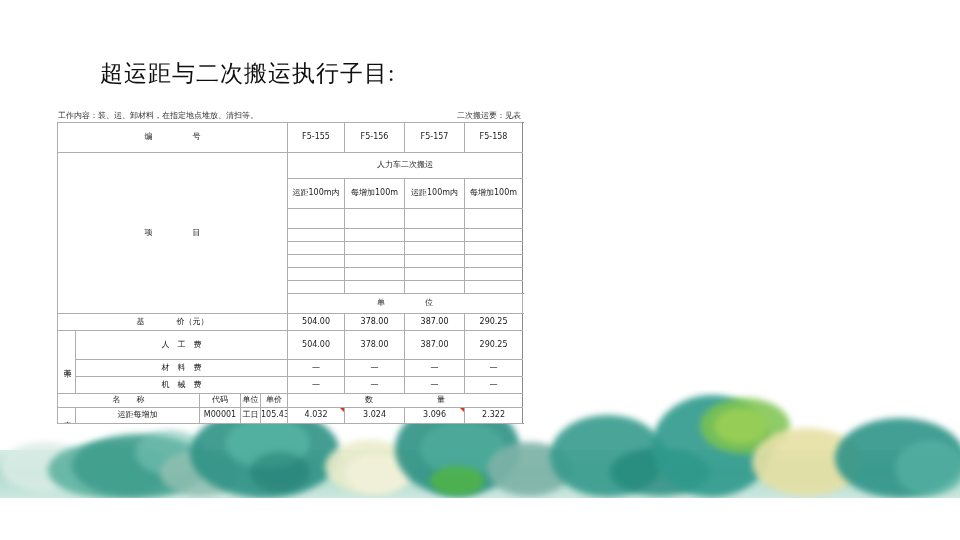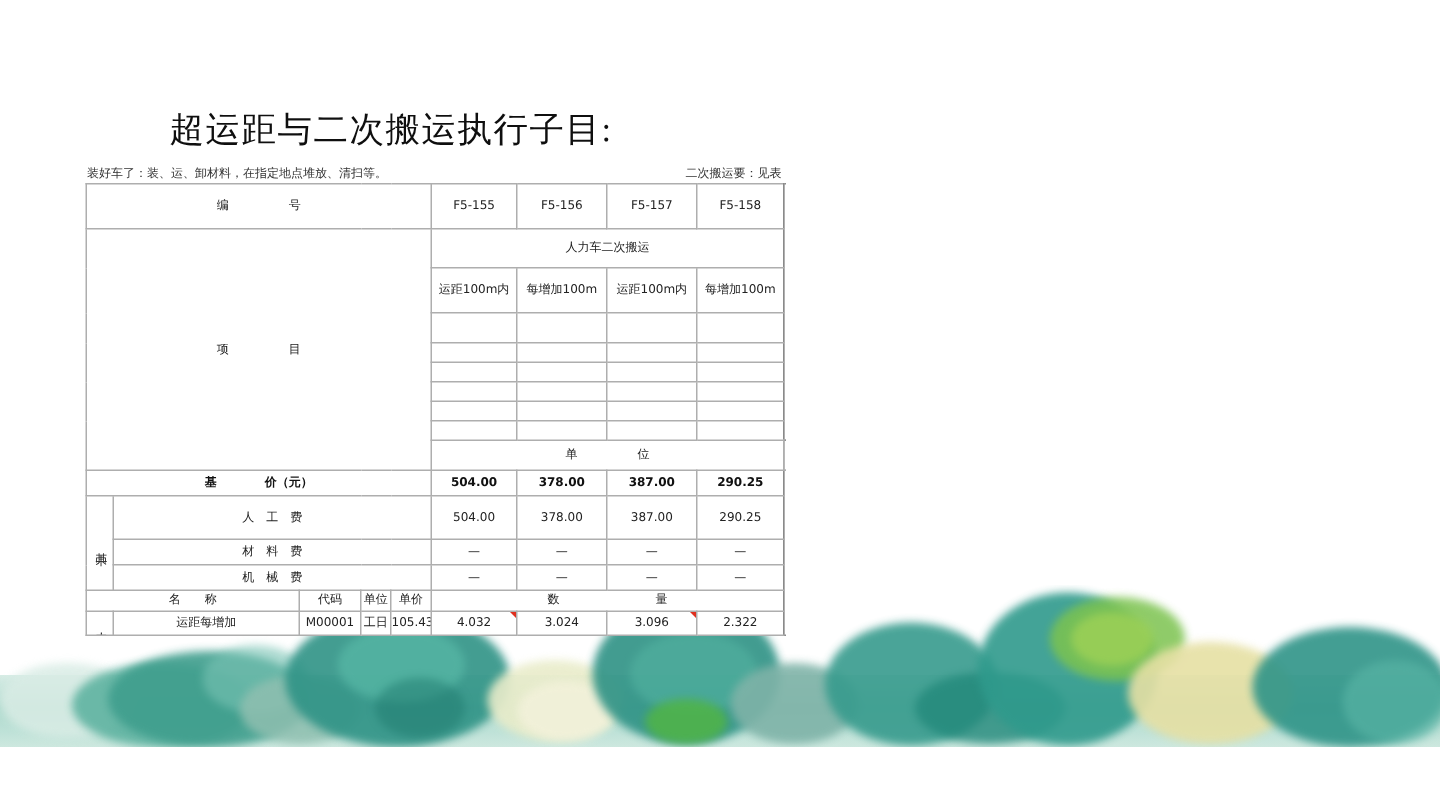--- a/index.html
+++ b/index.html
@@ -1,39 +1,39 @@
 <!DOCTYPE html>
 <html><head>
 <meta charset="utf-8">
 <style>
   html,body{margin:0;padding:0;background:#fff;}
   .slide{position:relative;width:960px;height:540px;background:#fff;overflow:hidden;
          font-family:"Liberation Serif","DejaVu Serif",serif;}
 
   
-  .title{position:absolute;left:100px;top:58px;margin:13px;font-size:23px;font-weight:normal;
+  .title{position:absolute;left:100px;top:58px;margin:0;font-size:23px;font-weight:normal;
          color:#0f0f0f;letter-spacing:1px;z-index:3;}
 
   
   .bodytext{position:absolute;left:543px;top:144px;width:402px;margin:0;font-size:22px;
             line-height:28px;letter-spacing:2.5px;color:#101010;white-space:pre-line;
             text-indent:2em;z-index:3;}
 
   
   .tablewrap{position:absolute;left:57px;top:106px;width:465px;background:#fff;z-index:2;
              font-family:"DejaVu Sans","Liberation Sans",sans-serif;}
   .caption{display:flex;justify-content:space-between;align-items:flex-end;height:15px;
            font-size:8px;color:#333;font-family:"Liberation Serif",serif;padding:0 1px 1px 1px;}
   table.quota{border-collapse:collapse;table-layout:fixed;width:465px;color:#222;}
   table.quota td{border:1px solid #aeaeae;text-align:center;vertical-align:middle;
                  padding:0;font-size:8px;line-height:1.05;overflow:hidden;}
   table.quota{border:1px solid #8a8a8a;}
   tr.thick td{border-top:1.5px solid #8f8f8f;}
   td.sec{font-size:9px;color:#1a1a1a;}
-  tr.boldrow td{font-weight:bold;font-size:8px;color:#111;}
+  tr.boldrow td{font-weight:normal;font-size:8px;color:#111;}
   td.leftcell{text-align:left;padding-left:3px;}
   td.num7{font-size:7px;margin-top:48px;}
   .vert{writing-mode:vertical-rl;text-orientation:upright;letter-spacing:1px;display:inline-block;}
   td.rel{position:relative;}
   .cm{position:absolute;top:0;right:0;width:0;height:0;display:block;
       border-top:4px solid #e03020;border-left:4px solid transparent;}
 
   
   .artwork{position:absolute;left:0;top:390px;width:960px;height:108px;overflow:hidden;z-index:0;}
   .wash{position:absolute;left:0;top:60px;width:960px;height:48px;
@@ -68,21 +68,21 @@
     <div class="blob" style="left:652px;top:5px;width:120px;height:102px;background:#2f9a8c;"></div>
     <div class="blob" style="left:700px;top:8px;width:90px;height:56px;background:#7cc34f;opacity:.85;"></div>
     <div class="blob" style="left:714px;top:18px;width:55px;height:36px;background:#a5d455;opacity:.7;"></div>
     <div class="blob" style="left:752px;top:38px;width:110px;height:68px;background:#e6e0a4;"></div>
     <div class="blob" style="left:835px;top:28px;width:130px;height:80px;background:#2f9488;"></div>
     <div class="blob" style="left:895px;top:50px;width:70px;height:56px;background:#57b3a4;opacity:.7;"></div>
   </div>
 
   <div class="tablewrap">
     <div class="caption">
-      <span>装好车了：装、运、卸材料，在指定地点堆放、清扫等。</span>
+      <span>工作内容：装、运、卸材料，在指定地点堆放、清扫等。</span>
       <span>二次搬运要：见表</span>
     </div>
     <table class="quota">
       <colgroup>
         <col style="width:18px">
           <col style="width:124px">
           <col style="width:41px">
         <col style="width:20px">
           <col style="width:27px">
           <col style="width:57px">

